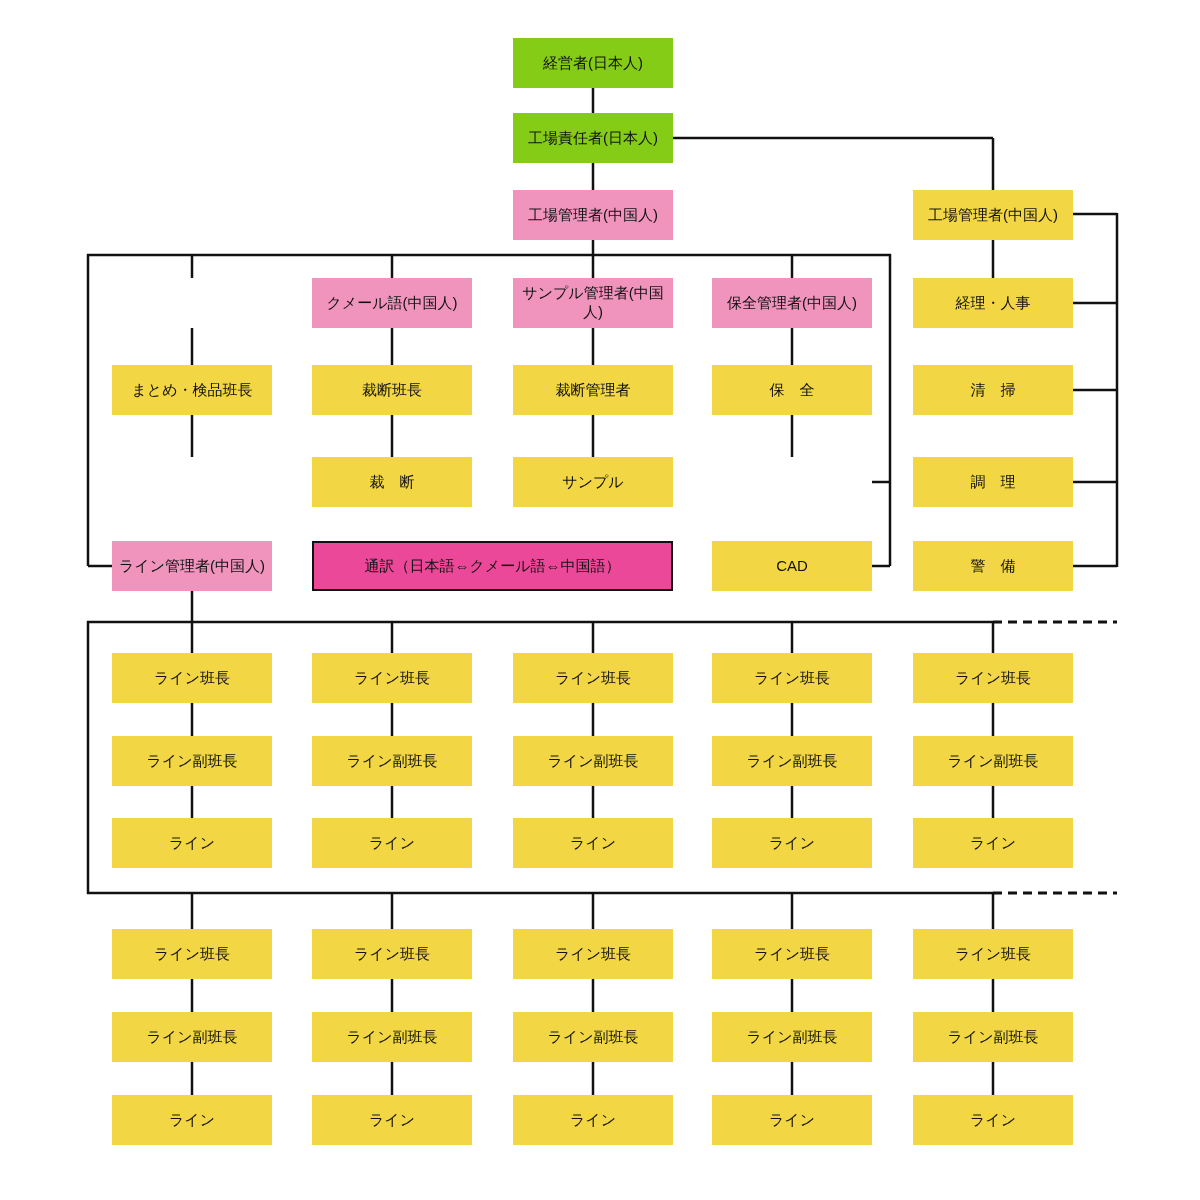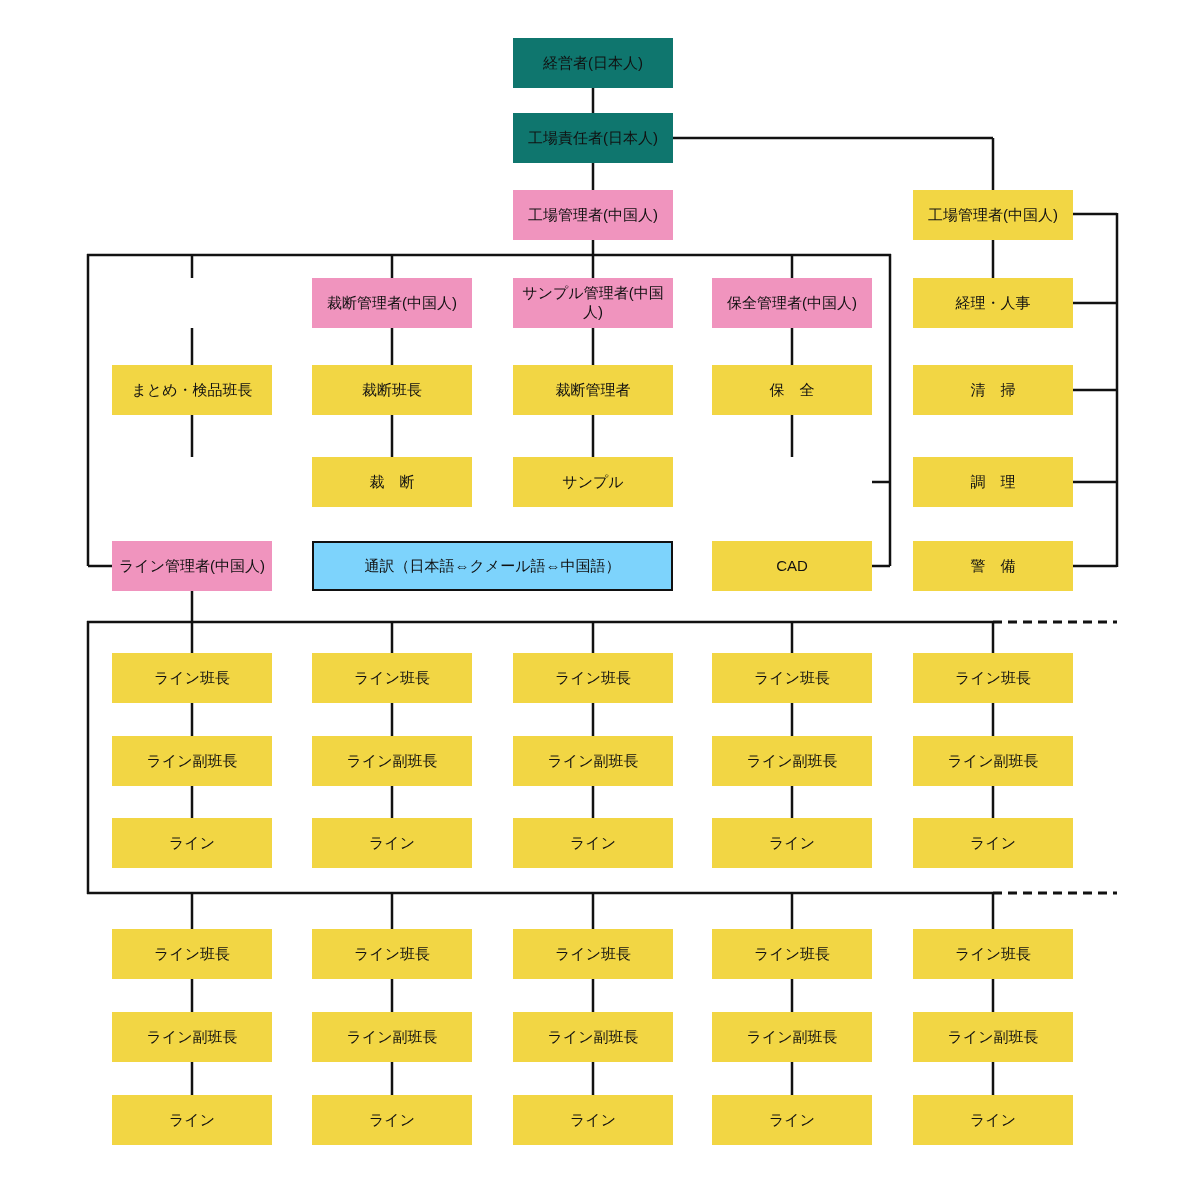--- a/index.html
+++ b/index.html
@@ -15,24 +15,24 @@
   .box{
     position:absolute;
     width:160px;height:50px;
     display:flex;align-items:center;justify-content:center;
     text-align:center;
     font-size:15px;line-height:1.25;
     white-space:pre-line;
     z-index:2;
     box-sizing:border-box;
   }
-  .blue{background:#0f766e;}
+  .blue{background:#84cc16;}
   .pink{background:#F094BE;}
   .yellow{background:#F2D644;}
-  .white{background:#7dd3fc;border:2.5px solid #111;width:361px;}
+  .white{background:#ec4899;border:2.5px solid #111;width:361px;}
   .c1{left:112px}.c2{left:312px}.c3{left:513px}.c4{left:712px}.c5{left:913px}
   .r0{top:38px}.r1{top:113px}.r2{top:190px}.r3{top:278px}.r4{top:365px}
   .r5{top:457px}.r6{top:541px}.r7{top:653px}.r8{top:736px}.r9{top:818px}
   .r10{top:929px}.r11{top:1012px}.r12{top:1095px}
 </style>
 </head>
 <body>
 
 <div id="stage">
 
@@ -66,21 +66,21 @@
   <div class="box blue c3 r0">経営者(日本人)</div>
   <div class="box blue c3 r1">工場責任者(日本人)</div>
   <div class="box pink c3 r2">工場管理者(中国人)</div>
 
   <div class="box yellow c5 r2">工場管理者(中国人)</div>
   <div class="box yellow c5 r3">経理・人事</div>
   <div class="box yellow c5 r4">清　掃</div>
   <div class="box yellow c5 r6">警　備</div>
   <div class="box yellow c5 r5">調　理</div>
 
-  <div class="box pink c2 r3">裁断管理者(中国人)</div>
+  <div class="box pink c2 r3">クメール語(中国人)</div>
   <div class="box pink c3 r3">サンプル管理者(中国人)</div>
   <div class="box pink c4 r3">保全管理者(中国人)</div>
 
   <div class="box yellow c1 r4">まとめ・検品班長</div>
   <div class="box yellow c2 r4">裁断班長</div>
   <div class="box yellow c3 r4">裁断管理者</div>
   <div class="box yellow c4 r4">保　全</div>
 
   <div class="box yellow c2 r5">裁　断</div>
   <div class="box yellow c3 r5">サンプル</div>

